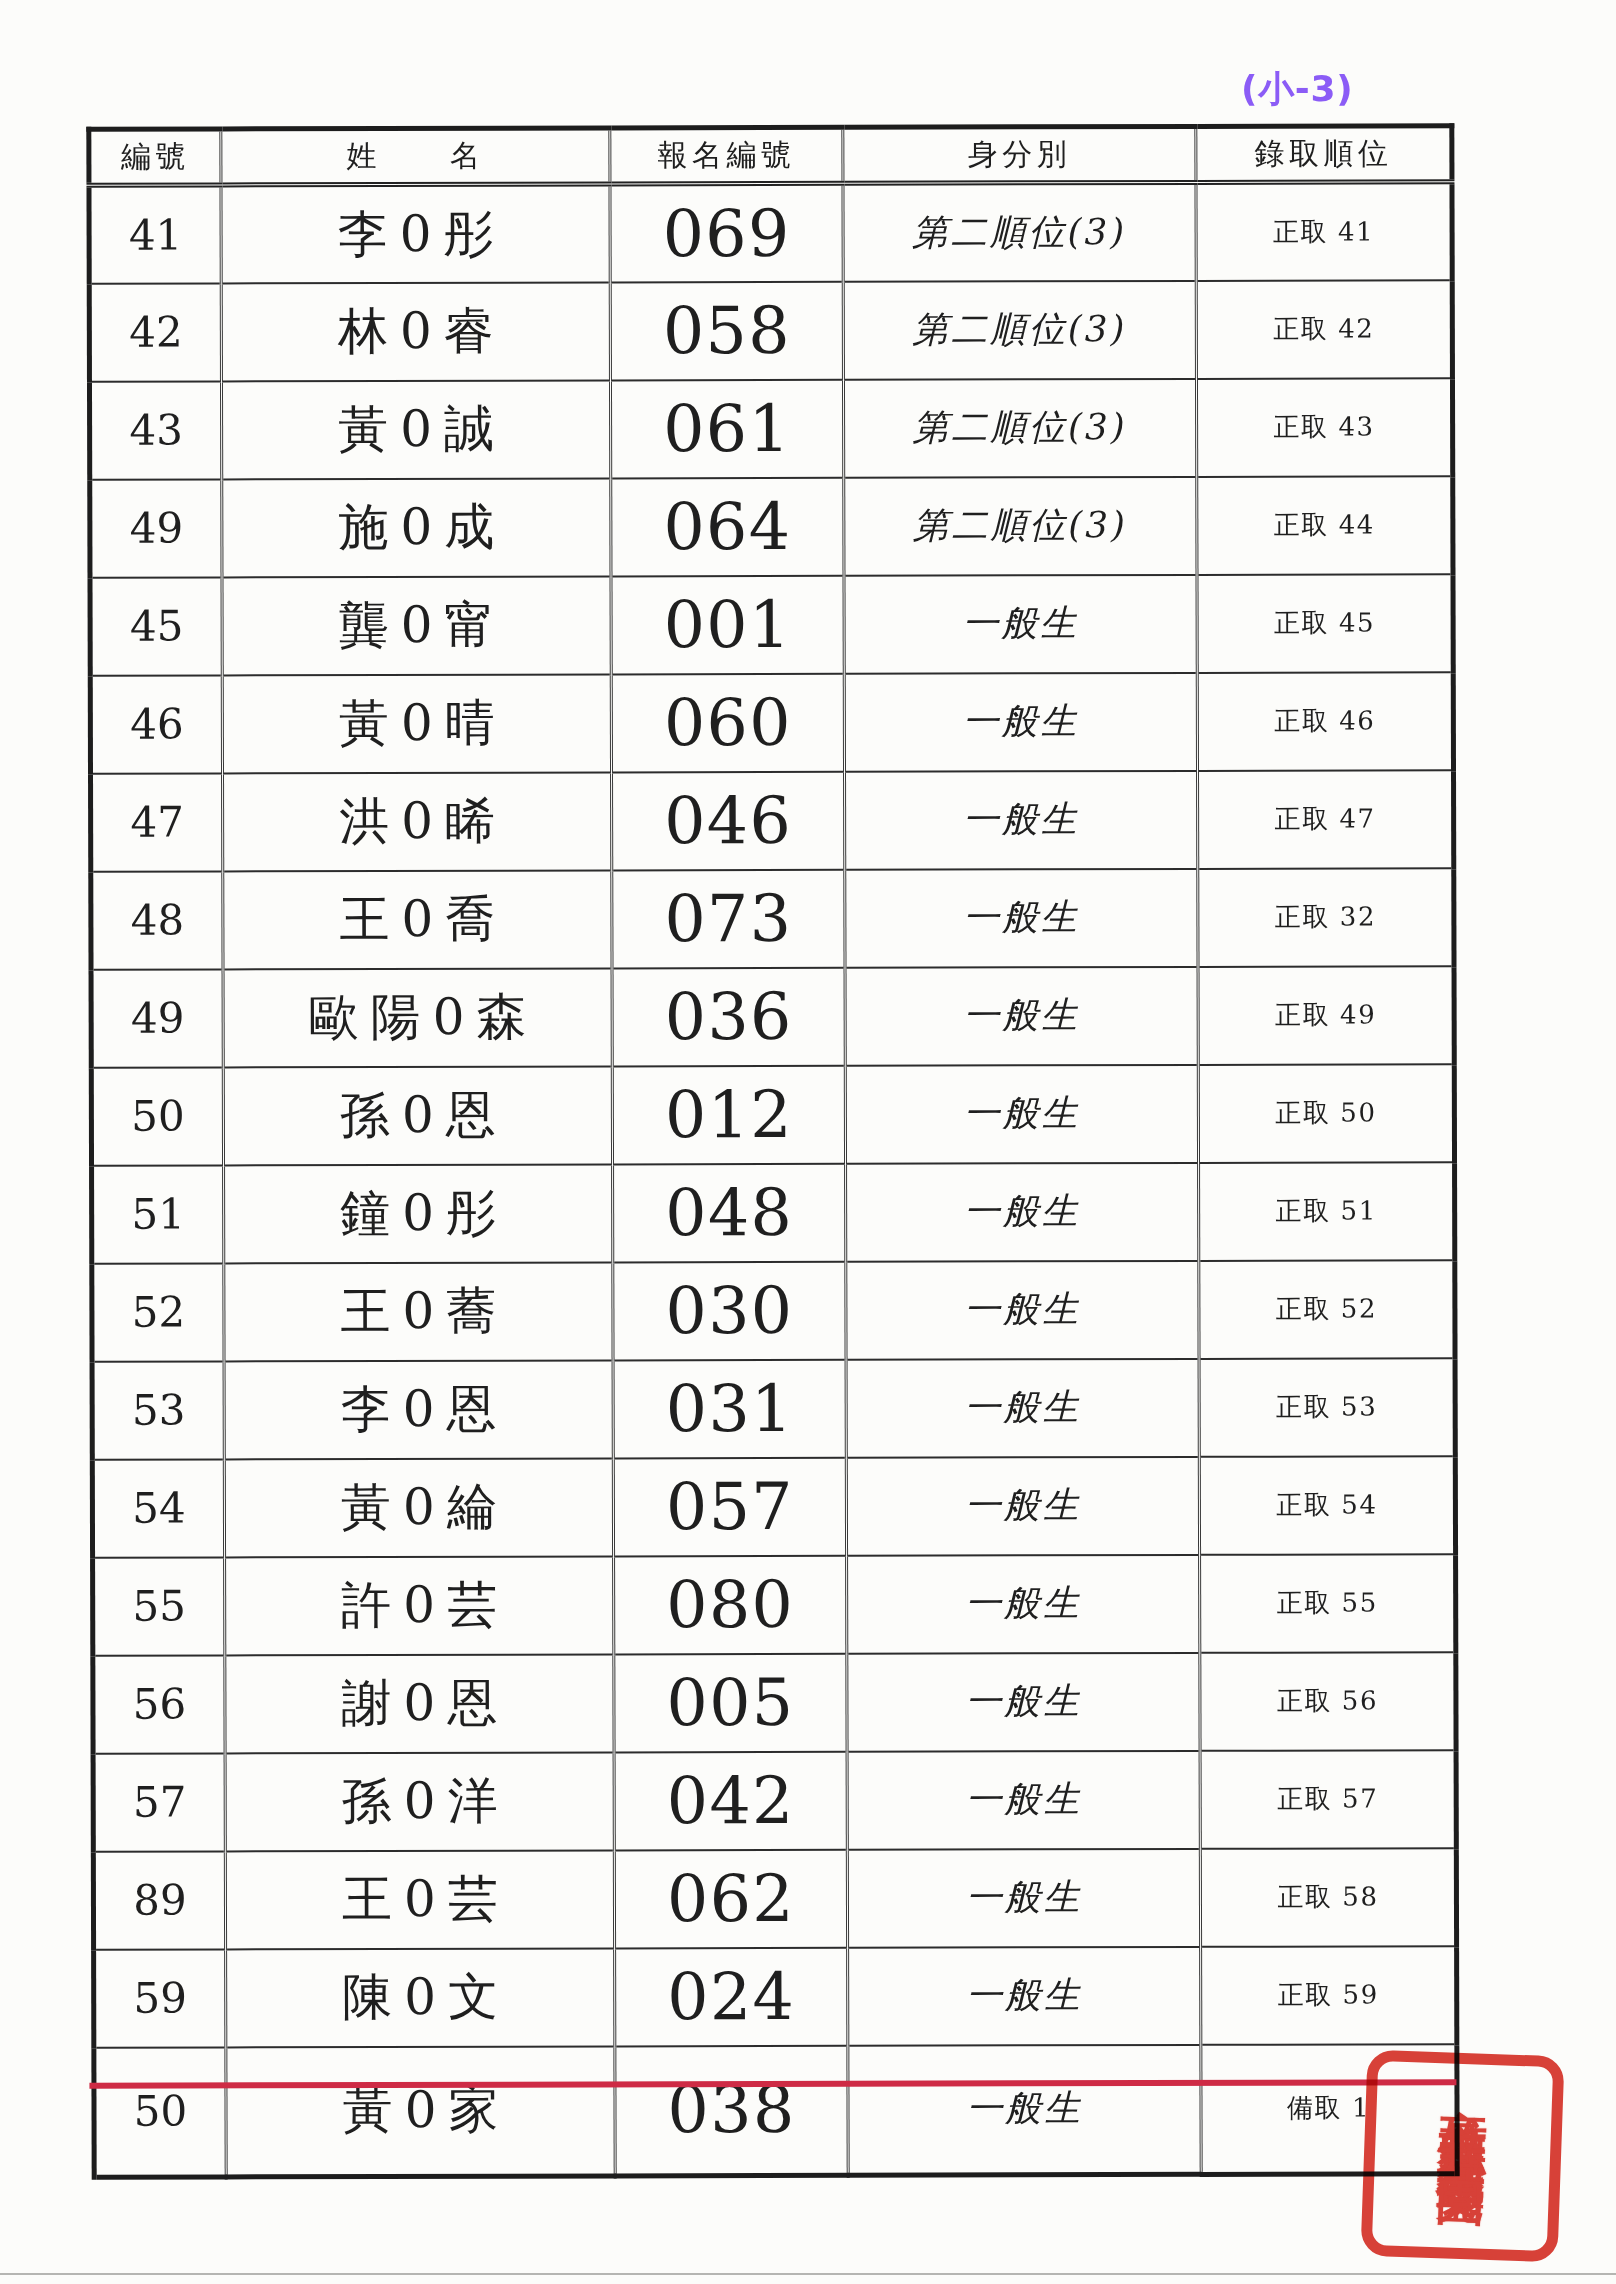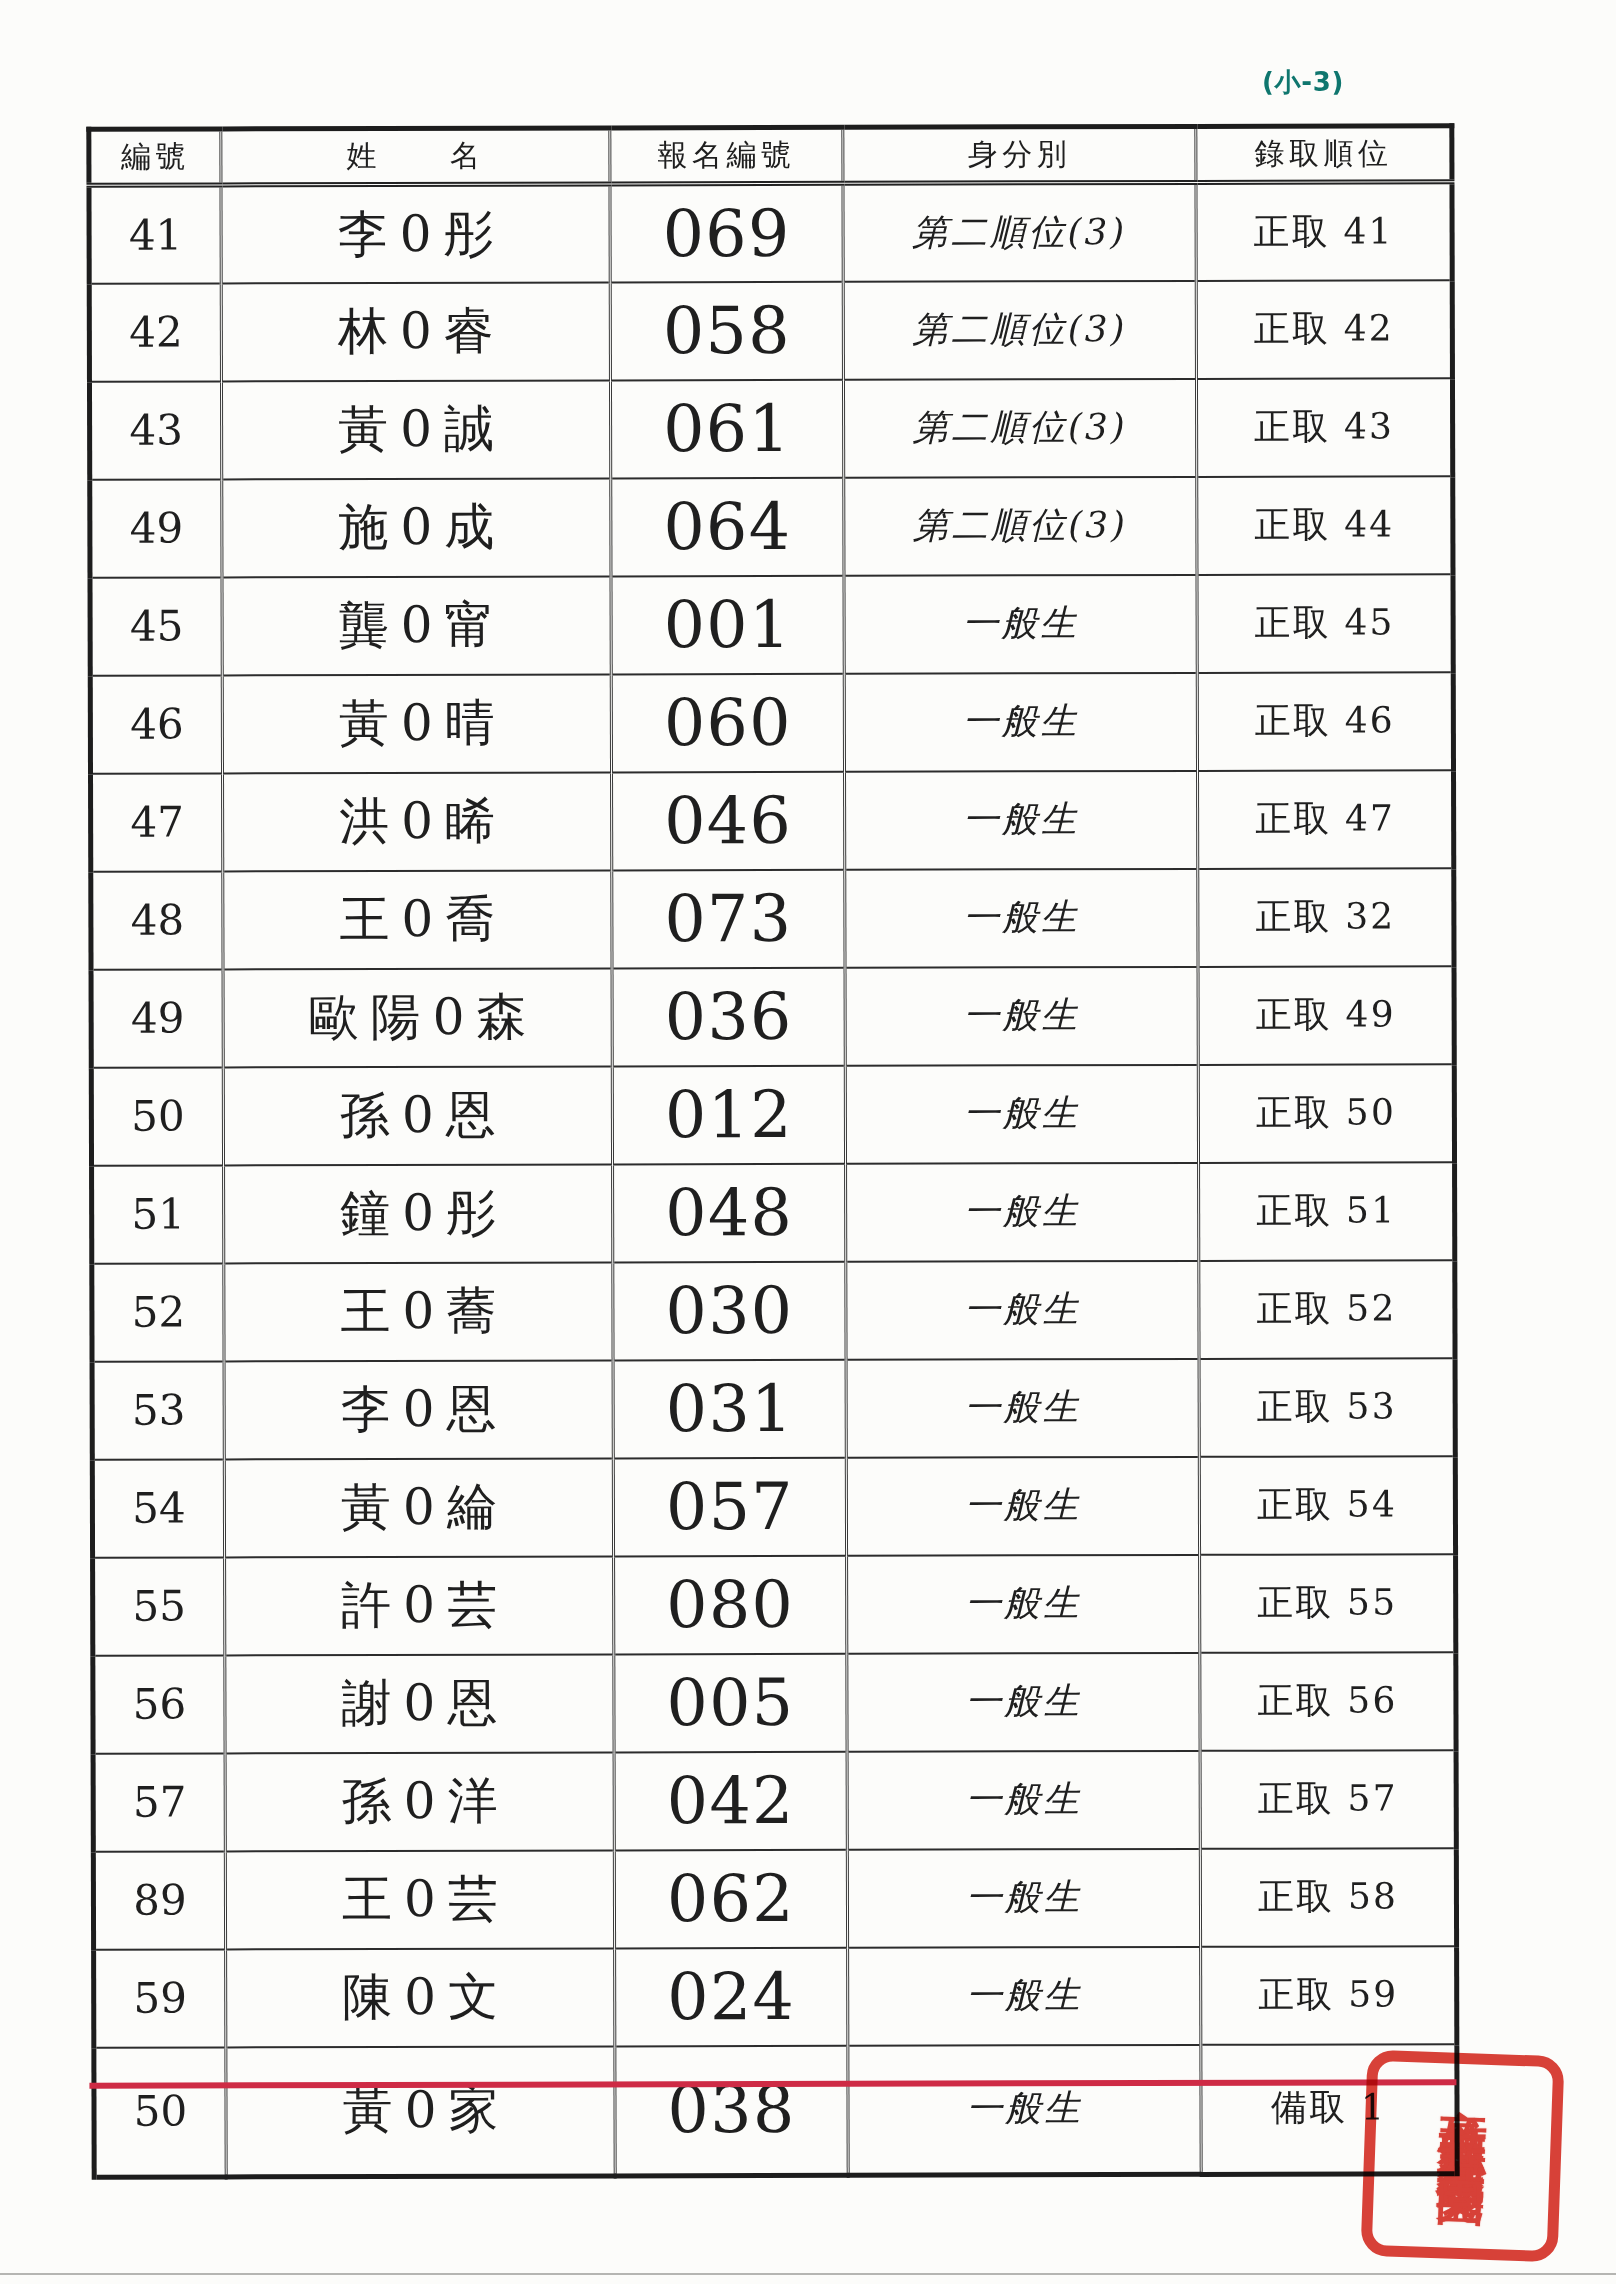--- a/index.html
+++ b/index.html
@@ -14,23 +14,22 @@
   }
   
   .scan-edge-line{
     position:absolute;left:0;top:2273px;width:1616px;height:2px;
     background:#b5b5b2;
   }
   
   .corner-label{
     position:absolute;left:1241px;top:65px;
     font-family:"DejaVu Sans","Liberation Sans",sans-serif;
-    font-weight:bold;font-size:26px;letter-spacing:0.7px;
-    color:#0f766e;
-    margin-left:21px;
+    font-weight:bold;font-size:36px;letter-spacing:0.7px;
+    color:#8b5cf6;
   }
   
   .table-wrap{
     position:absolute;left:89px;top:125px;width:1363px;
     transform:rotate(-0.15deg);
   }
   table{
     width:100%;
     border-collapse:collapse;
     table-layout:fixed;
@@ -50,21 +49,21 @@
     font-weight:normal;font-size:30px;letter-spacing:0.15em;
     border-bottom:5.9px double #222;
     border-top:5.9px solid #1d1d1d;
   }
   tbody tr{height:98px;}
   tbody tr.last{height:130px;}
   .c-no  {font-size:42px;}
   .c-name{font-size:50px;letter-spacing:0.24em;text-indent:0.24em;}
   .c-reg {font-size:65px;letter-spacing:0.02em;}
   .c-type{font-size:36px;letter-spacing:0.08em;font-style:italic;}
-  .c-rank{font-size:36px;letter-spacing:0.06em;}
+  .c-rank{font-size:26px;letter-spacing:0.06em;}
   
   .cutoff-line{
     position:absolute;left:-2px;top:1956px;width:1367px;height:5.9px;
     background:#ce2b45;
   }
   
   .seal{
     position:absolute;left:1364px;top:2053px;
     width:175px;height:184px;
     border:11px solid #d8362c;

